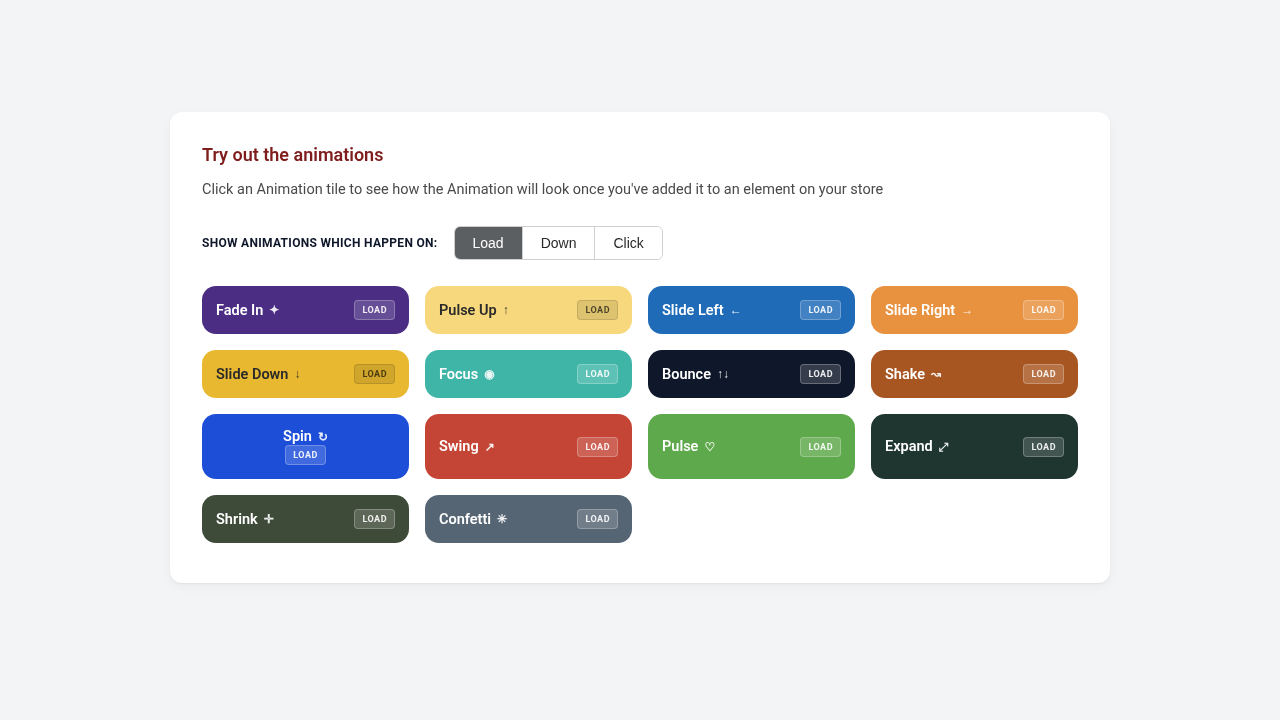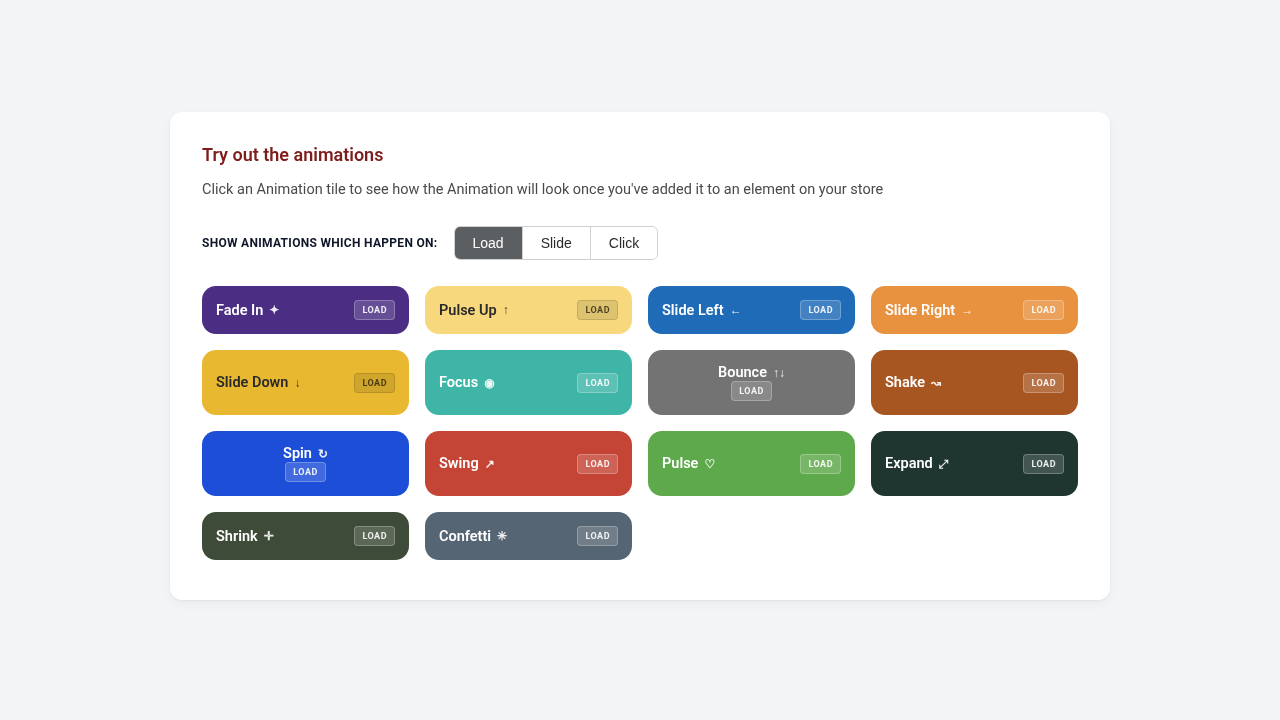--- a/index.html
+++ b/index.html
@@ -101,21 +101,21 @@
 <body>
 
 <div class="card">
   <h2 class="title">Try out the animations</h2>
   <p class="desc">Click an Animation tile to see how the Animation will look once you've added it to an element on your store</p>
 
   <div class="filter-row">
     <span class="filter-label">SHOW ANIMATIONS WHICH HAPPEN ON:</span>
     <div class="segmented" id="segmented">
         <button class="seg-btn active">Load</button>
-        <button class="seg-btn">Slide</button>
+        <button class="seg-btn">Down</button>
         <button class="seg-btn">Click</button>
       </div>
   </div>
 
   <div class="grid" id="grid">
       <div class="tile" style="background: rgb(75, 46, 131);">
         <span class="tile-name txt-light">
           <span>Fade In</span>
           <span class="ic">✦</span>
         </span>
@@ -149,21 +149,21 @@
         </span>
         <span class="badge badge-dark">LOAD</span>
       </div>
       <div class="tile" style="background: rgb(63, 181, 167);">
         <span class="tile-name txt-light">
           <span>Focus</span>
           <span class="ic">◉</span>
         </span>
         <span class="badge badge-light">LOAD</span>
       </div>
-      <div class="tile" style="background: #737373; flex-direction: column;">
+      <div class="tile" style="background: #0f172a;">
         <span class="tile-name txt-light">
           <span>Bounce</span>
           <span class="ic">↑↓</span>
         </span>
         <span class="badge badge-light">LOAD</span>
       </div>
       <div class="tile" style="background: rgb(168, 86, 33);">
         <span class="tile-name txt-light">
           <span>Shake</span>
           <span class="ic">↝</span>

